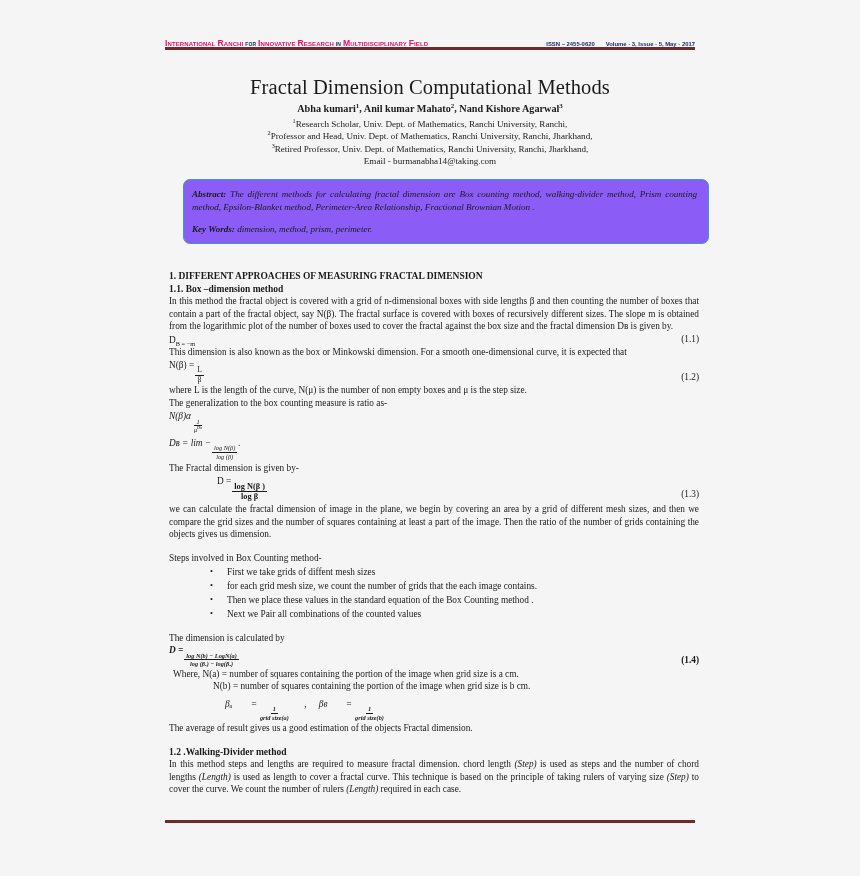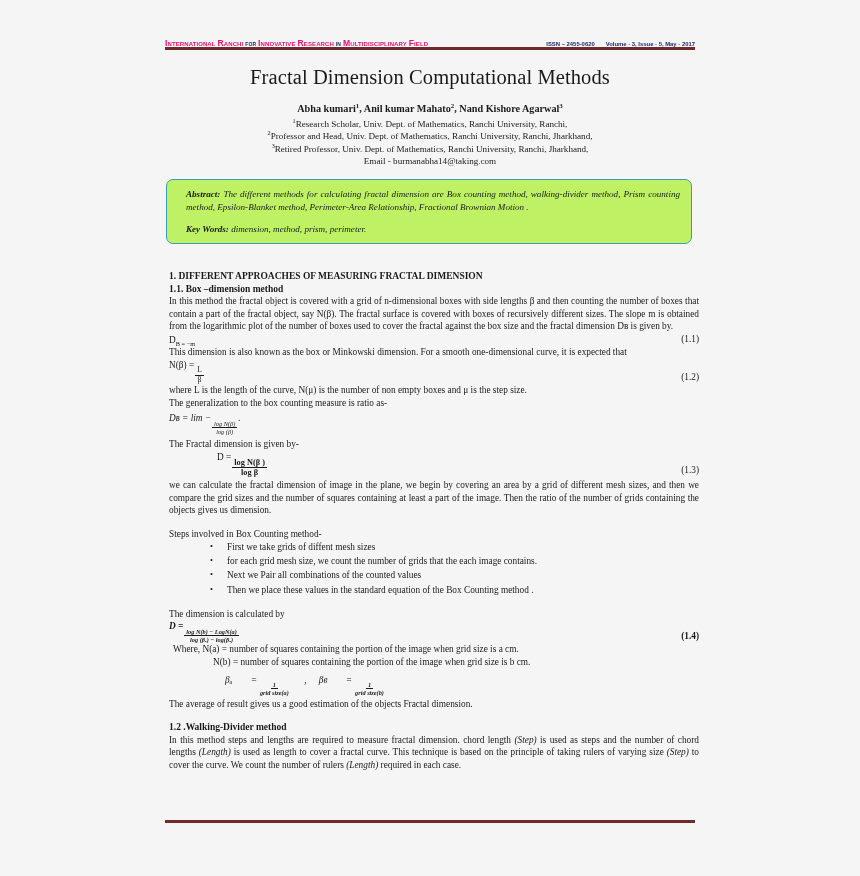--- a/index.html
+++ b/index.html
@@ -50,21 +50,21 @@
   }
   .rule-top {
     position: absolute;
     top: 47px; left: 0; width: 530px; height: 3px;
     background: #6d2b2b;
   }
 
   
   .title {
     position: absolute;
-    top: 66px; left: 0; width: 530px;
+    top: 76px; left: 0; width: 530px;
     text-align: center;
     font-size: 20.5px;
     font-weight: normal;
     letter-spacing: .1px;
   }
   .authors {
     position: absolute;
     top: 103px; left: 0; width: 530px;
     text-align: center;
     font-size: 10.2px;
@@ -76,26 +76,26 @@
     text-align: center;
     font-size: 9.1px;
     line-height: 12.3px;
   }
   sup { font-size: .68em; vertical-align: super; line-height: 0; }
   sub { font-size: .68em; vertical-align: sub;   line-height: 0; }
 
   
   .abstract-box {
     position: absolute;
-    top: 179px; left: 1px; width: 526px;
+    top: 179px; left: 18px; width: 526px;
     box-sizing: border-box;
     border: 1.4px solid #3c9cba;
     border-radius: 7px;
-    background: #bef264;
-    padding: 8px 11px 9px 19px;
+    background: #8b5cf6;
+    padding: 8px 11px 9px 8px;
   }
   .abstract-body {
     font-size: 9.1px;
     font-style: italic;
     line-height: 12.6px;
     text-align: justify;
     margin: 0;
   }
   .kw { margin: 11px 0 0 0; font-size: 9.1px; font-style: italic; }
   .lbl { font-weight: bold; font-style: italic; }
@@ -248,20 +248,26 @@
       <span class="eq"><span>N(β) =</span><span class="frac">
             <span class="num">L</span>
             <span class="den">β</span>
           </span></span>
       <span class="eqtag">(1.2)</span>
     </div>
 
     <p class="tl">where L is the length of the curve, N(μ) is the number of non empty boxes and  μ is the step size.</p>
     <p class="tl">The generalization to the box counting measure is ratio as-</p>
 
+    <div class="eq it" style="margin-top:1px;">
+      <span>N(β)α</span><span class="frac tiny">
+          <span class="num">1</span>
+          <span class="den"><span>μ</span><sup>Dʙ</sup></span>
+        </span>
+    </div>
 
     <div class="eq it" style="margin-top:3px;">
       <span>Dʙ = lim −</span><span class="frac tiny">
           <span class="num">log N(β)</span>
           <span class="den">log (β)</span>
         </span><span>.</span>
     </div>
 
     <p class="tl" style="margin-top:2px;">The Fractal dimension is given by-</p>
 
@@ -274,22 +280,22 @@
     </div>
 
     <p class="t" style="margin-top:2px;"> we can calculate the fractal dimension of image in the plane, we begin by covering an area by a grid of different mesh sizes, and then we compare the  grid sizes and the number of squares containing at least a part of the image. Then the ratio of the number of grids containing the objects gives us dimension.</p>
 
     <div class="gap"></div>
 
     <p class="tl">Steps involved in Box Counting method-</p>
     <ul class="steps">
       <li>First we take grids of diffent mesh sizes</li>
       <li>for each grid mesh size, we count the number of grids that the each image contains.</li>
+      <li>Then we place these values in the standard equation of the Box Counting method .</li>
       <li>Next we Pair all combinations of the counted values</li>
-      <li>Then we place these values in the standard equation of the Box Counting method .</li>
     </ul>
 
     <div class="gap"></div>
 
     <p class="tl">The dimension is calculated by</p>
 
     <div class="eqrow">
       <span class="eq it" style="font-weight:bold;"><span>D =</span><span class="frac tiny">
             <span class="num">log N(b) − LogN(a)</span>
             <span class="den">log (βₑ) − log(βₐ)</span>

